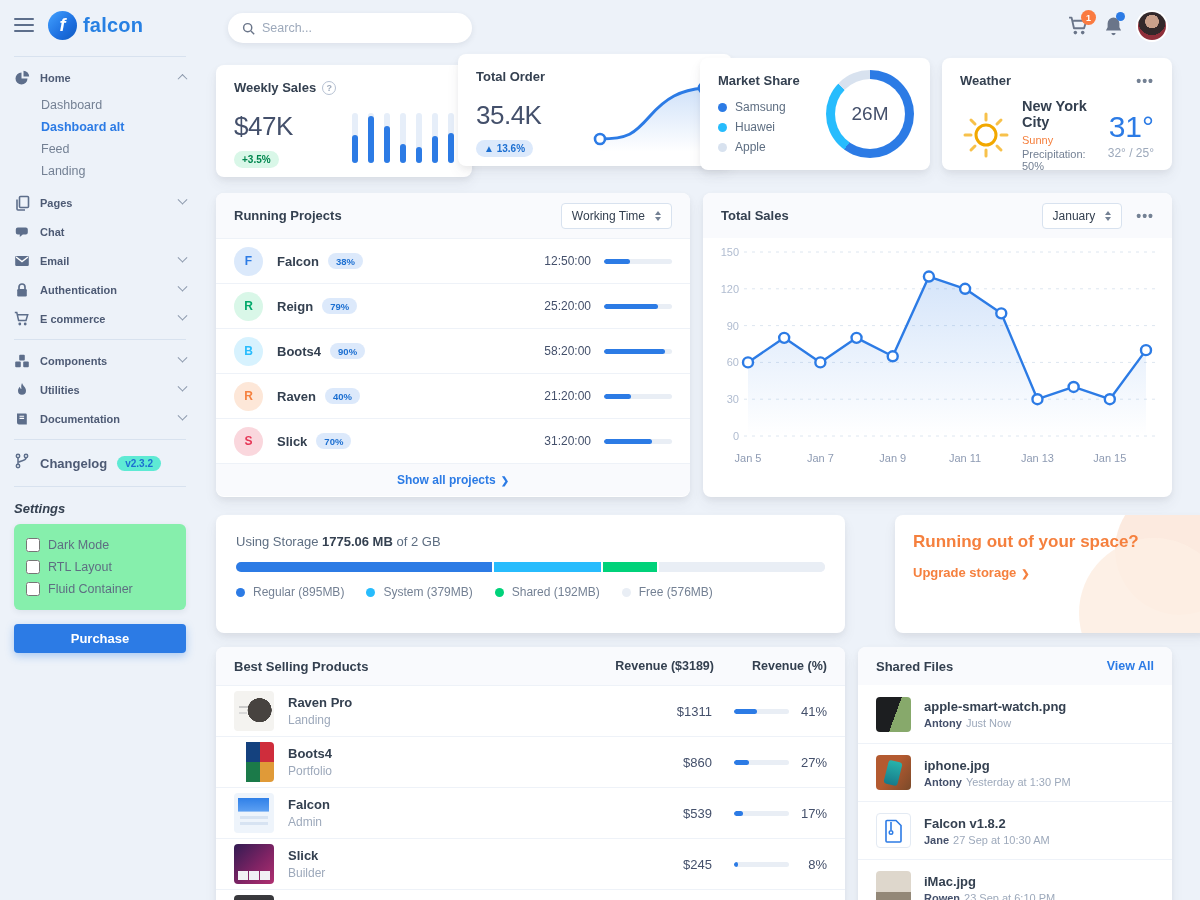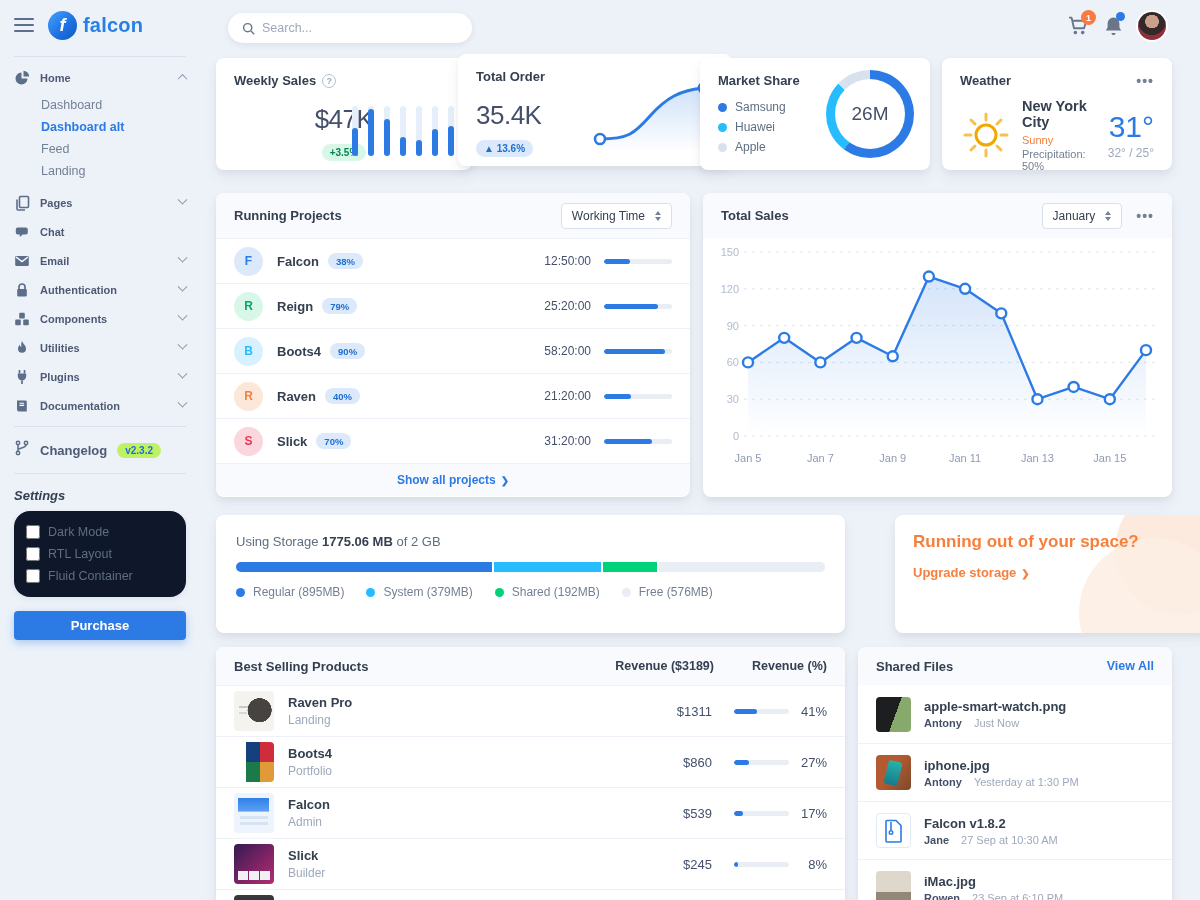--- a/index.html
+++ b/index.html
@@ -20,23 +20,23 @@
   .nav-item .nicon { width:16px; height:16px; display:inline-flex; }
   .nav-item .nlabel { flex:1; font-size:11px; font-weight:bold; color:#4d5a74; }
   .chev { width:7px; height:7px; border-right:1.6px solid #8a97ab; border-bottom:1.6px solid #8a97ab; display:inline-block; }
   .chev.down { transform:rotate(45deg) translate(-2px,-2px); }
   .chev.up { transform:rotate(-135deg) translate(-1px,-1px); }
   .subnav { padding:2px 0 6px 0; }
   .sub-item { font-size:12.5px; color:#748194; padding:4px 0 4px 27px; cursor:pointer; }
   .sub-item.active { color:#2c7be5; font-weight:bold; }
   .changelog { display:flex; align-items:center; gap:10px; height:34px; cursor:pointer; margin:2px 0; }
   .changelog .nlabel { font-size:13px; font-weight:bold; color:#4d5a74; }
-  .version-badge { background:#bef264; color:#1c6fd1; font-size:10px; font-weight:bold; border-radius:9px; padding:2px 8px; }
+  .version-badge { background:#5eead4; color:#1c6fd1; font-size:10px; font-weight:bold; border-radius:9px; padding:2px 8px; }
   .settings-heading { font-size:13px; font-weight:bold; color:#344050; margin:14px 0 8px;font-style:italic; }
-  .settings-card { background:#0f172a; border-radius:16px; box-shadow:0 2px 6px rgba(31,45,61,.08); padding:10px 12px; }
+  .settings-card { background:#86efac; border-radius:6px; box-shadow:0 2px 6px rgba(31,45,61,.08); padding:10px 12px; }
   .chk-row { display:flex; align-items:center; gap:8px; padding:4px 0; cursor:pointer; }
   .chk-row input { width:14px; height:14px; accent-color:#2c7be5; }
   .chk-label { font-size:12.5px; color:#5e6e82; }
   .purchase-btn { width:100%; margin-top:14px; height:29px; background:#2c7be5; border:none; border-radius:4px;
     color:#fff; font-size:13px; font-weight:bold; cursor:pointer; box-shadow:0 3px 8px rgba(44,123,229,.35); font-family:inherit; }
 
   
   .main { position:absolute; left:216px; top:0; width:956px; height:900px; }
   .card { position:absolute; background:#fff; border-radius:8px; box-shadow:0 7px 14px rgba(65,69,88,.06),0 3px 6px rgba(0,0,0,.05); }
   .card-header { height:45px; background:#f9fafd; border-radius:8px 8px 0 0; display:flex; align-items:center; padding:0 18px; }
@@ -153,21 +153,21 @@
   .thumb-slick::after { content:""; position:absolute; left:4px; right:4px; bottom:4px; height:9px;
     background:linear-gradient(90deg,#f1f1f4 0 30%,transparent 30% 35%,#f1f1f4 35% 65%,transparent 65% 70%,#f1f1f4 70% 100%); }
   .thumb-dark { background:linear-gradient(#3a3a3e,#232327); }
 
   
   .file-row { display:flex; align-items:center; gap:13px; height:58px; padding:0 18px; cursor:pointer; }
   .file-row + .file-row { border-top:1px solid #eef2f8; }
   .file-thumb { width:35px; height:35px; border-radius:4px; flex:none; display:flex; align-items:center; justify-content:center; }
   .file-name { font-size:13px; font-weight:bold; color:#344050; }
   .file-meta { font-size:11px; color:#9da9bb; margin-top:3px; }
-  .file-meta b { color:#44506b; font-weight:bold; margin-right:12px; }
+  .file-meta b { color:#44506b; font-weight:bold; margin-right:4px; }
   .ft-watch { background:linear-gradient(110deg,#1c1e20 0 54%,#87a96b 54% 100%); }
   .ft-iphone { background:linear-gradient(125deg,#b45a30 0 45%,#7a4a2a 100%); position:relative; overflow:hidden; }
   .ft-iphone::after { content:""; position:absolute; left:10px; top:6px; width:14px; height:24px; border-radius:3px;
     background:linear-gradient(#27b3ab,#177a8a); transform:rotate(14deg); }
   .ft-archive { background:#fff; border:1px solid #e3eaf3; }
   .ft-imac { background:linear-gradient(#ded7cc 0 60%,#938878 60% 100%); }
   .view-all { margin-left:auto; font-size:12.5px; font-weight:bold; color:#2c7be5; cursor:pointer; }
 
   .hdr-right { margin-left:auto; display:flex; align-items:center; gap:14px; }
 </style>
@@ -250,50 +250,51 @@
             </svg>
           </span>
       <span class="nlabel">Authentication</span>
       <span class="chev down"></span>
     </div>
   </div>
       <div>
     <div class="nav-item">
       <span class="nicon">
             <svg width="16" height="16" viewBox="0 0 16 16">
+              <path d="M.8 1.5h2l1.8 8h7.4l1.7-5.8H4" fill="none" stroke="#5d6e8b" stroke-width="1.5"></path>
+              <circle cx="5.8" cy="13" r="1.4" fill="#5d6e8b"></circle>
+              <circle cx="11.2" cy="13" r="1.4" fill="#5d6e8b"></circle>
+            </svg>
+          </span>
+      <span class="nlabel">E commerce</span>
+      <span class="chev down"></span>
+    </div>
+  <div class="side-divider"></div>
+      </div>
+      <div>
+    <div class="nav-item">
+      <span class="nicon">
+            <svg width="16" height="16" viewBox="0 0 16 16">
               <rect x="5.2" y="1.8" width="5.6" height="5.6" rx="1" fill="#5d6e8b"></rect>
               <rect x="1.2" y="8.6" width="5.6" height="5.6" rx="1" fill="#5d6e8b"></rect>
               <rect x="9.2" y="8.6" width="5.6" height="5.6" rx="1" fill="#5d6e8b"></rect>
             </svg>
           </span>
       <span class="nlabel">Components</span>
       <span class="chev down"></span>
     </div>
   </div>
       <div>
     <div class="nav-item">
       <span class="nicon">
             <svg width="16" height="16" viewBox="0 0 16 16">
               <path d="M8 1c1 3.2 4 4.2 4 7.8a4 4 0 0 1-8 0c0-2 .9-3.1 1.9-4.1.1 1.1.6 2 1.6 2.1C7 4.8 7.2 2.8 8 1z" fill="#5d6e8b"></path>
             </svg>
           </span>
       <span class="nlabel">Utilities</span>
-      <span class="chev down"></span>
-    </div>
-  </div>
-      <div>
-    <div class="nav-item">
-      <span class="nicon">
-            <svg width="16" height="16" viewBox="0 0 16 16">
-              <path d="M5.5 1v3.5M10.5 1v3.5" stroke="#5d6e8b" stroke-width="1.7"></path>
-              <path d="M3.8 4.5h8.4v2.8a4.2 4.2 0 0 1-8.4 0z" fill="#5d6e8b"></path>
-              <path d="M8 11.5V15" stroke="#5d6e8b" stroke-width="1.7"></path>
-            </svg>
-          </span>
-      <span class="nlabel">Plugins</span>
       <span class="chev down"></span>
     </div>
   </div>
       <div>
     <div class="nav-item">
       <span class="nicon">
             <svg width="16" height="16" viewBox="0 0 16 16">
               <path d="M3 2.5h8.5a1.3 1.3 0 0 1 1.3 1.3v9.7H5a2 2 0 0 1-2-2z" fill="#5d6e8b"></path>
               <path d="M5.5 5.2h4.6M5.5 7.4h4.6" stroke="#fff" stroke-width="1.1"></path>
             </svg>
@@ -354,21 +355,21 @@
     <span class="icon-btn">
       <svg width="19" height="20" viewBox="0 0 18 19">
           <path d="M9 1.5a5.6 5.6 0 0 1 5.6 5.6v3.6l1.6 3.1H1.8l1.6-3.1V7.1A5.6 5.6 0 0 1 9 1.5z" fill="#6a7589"></path>
           <path d="M7 16.2a2 2 0 0 0 4 0z" fill="#6a7589"></path>
         </svg>
       <span class="bell-dot"></span>
     </span>
     <span class="avatar"></span>
   </div>
 
-  <section class="card kpi" style="left:0;top:58px;width:256px;height:112px;text-align:center;">
+  <section class="card kpi" style="left:0;top:65px;width:256px;height:112px;">
     <div class="kpi-title-row">
       <span class="card-title">Weekly Sales</span>
       <span class="help-circle">?</span>
     </div>
     <div class="kpi-value">$47K</div>
     <span class="badge green">+3.5%</span>
     <div class="wbars" id="weekly-bars">
         <span class="wtrack">
           <span class="wfill" style="height: 57%; background: rgb(44, 123, 229);"></span>
         </span>

